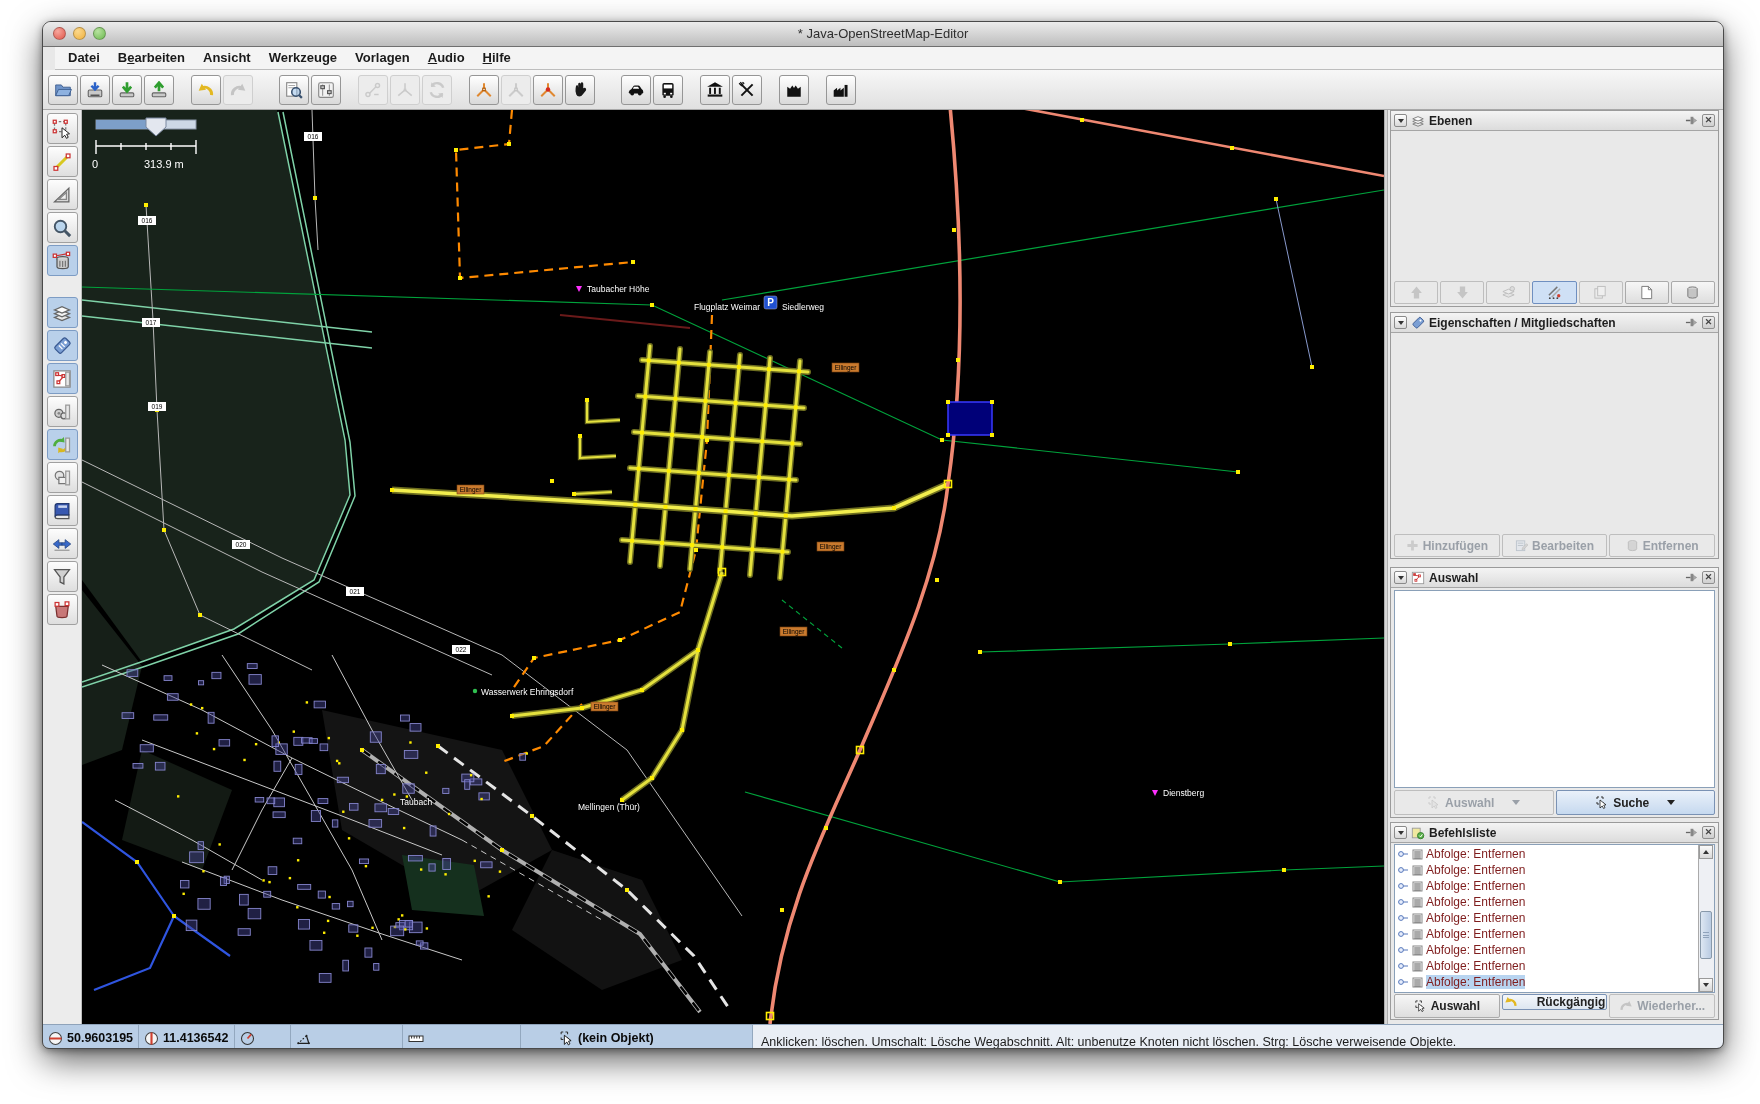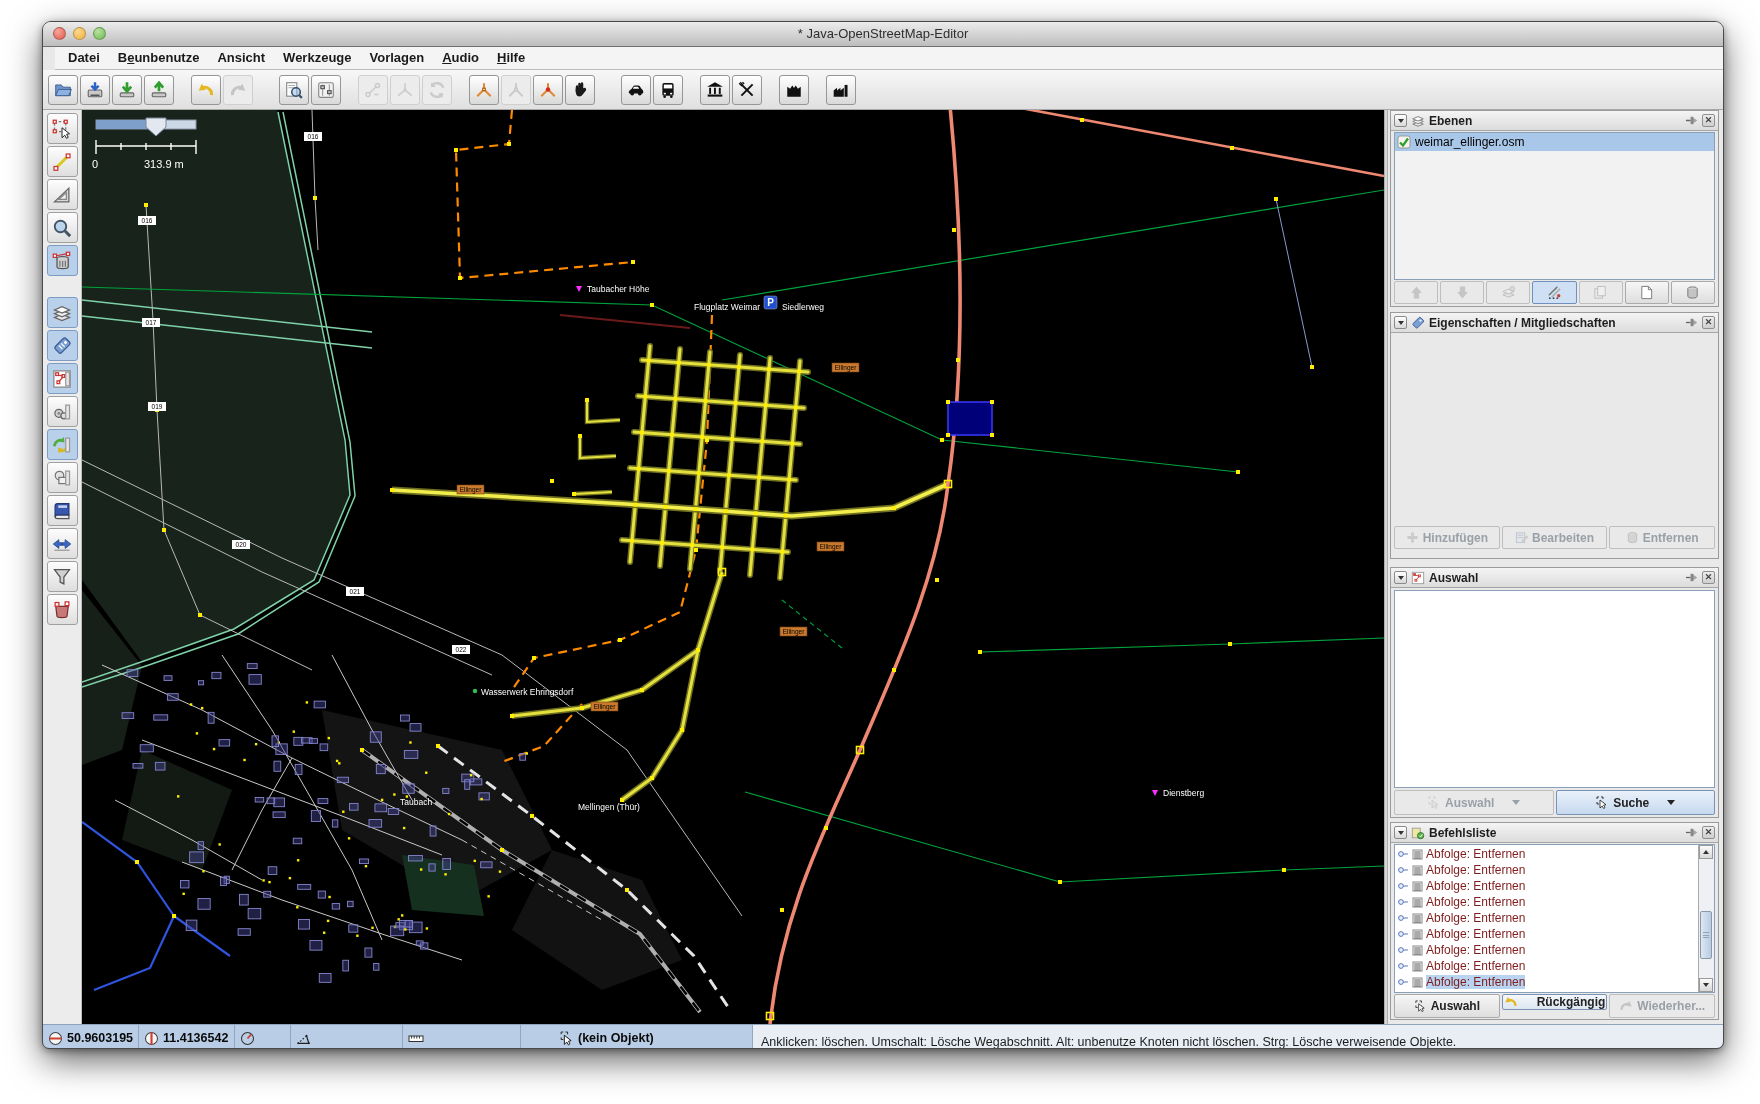--- a/index.html
+++ b/index.html
@@ -71,21 +71,21 @@
     <div class="title">* Java-OpenStreetMap-Editor</div>
     <div class="lights">
       <span class="light lr"></span>
       <span class="light ly"></span>
       <span class="light lg"></span>
     </div>
   </div>
 
   <div class="menubar">
     <div class="mitem"><span>Datei</span><span class="u"></span><span></span></div>
-    <div class="mitem"><span>B</span><span class="u">e</span><span>unbenutze</span></div>
+    <div class="mitem"><span>B</span><span class="u">e</span><span>arbeiten</span></div>
     <div class="mitem"><span>Ansicht</span><span class="u"></span><span></span></div>
     <div class="mitem"><span>Werkzeuge</span><span class="u"></span><span></span></div>
     <div class="mitem"><span>Vorlagen</span><span class="u"></span><span></span></div>
     <div class="mitem"><span></span><span class="u">A</span><span>udio</span></div>
     <div class="mitem"><span></span><span class="u">H</span><span>ilfe</span></div>
   </div>
 
   <div class="toolbar">
     <div class="tbtn">
         <svg width="18" height="18" viewBox="0 0 16 16">
@@ -787,29 +787,20 @@
               <path d="M2 5.5 L8 8 L14 5.5 L8 3 Z" fill="#fcfcfc" stroke="#777"></path>
             </svg>
           <div class="ptitle">Ebenen</div>
           <svg width="13" height="13" viewBox="0 0 14 14">
               <line x1="1" y1="7" x2="6" y2="7" stroke="#666" stroke-width="1.4"></line>
               <rect x="6" y="3" width="3" height="8" fill="#888"></rect>
               <path d="M9 4.5 L12.5 7 L9 9.5 Z" fill="#aaa" stroke="#777" stroke-width=".5"></path>
             </svg>
           <div class="pclose">✕</div>
         </div>
-        <div class="plist" style="top:21px;height:146px;">
-          <div class="layerrow">
-            <svg width="14" height="14" viewBox="0 0 14 14">
-                <rect x="1" y="1" width="12" height="12" rx="2" fill="#f4f4ec" stroke="#999"></rect>
-                <path d="M3 7.5 L6 10.5 L11 3.5" fill="none" stroke="#2f9e2f" stroke-width="2.2"></path>
-              </svg>
-            <span>weimar_ellinger.osm</span>
-          </div>
-        </div>
         <div class="pbtnrow" style="top:170px;">
           <div class="pbtn dis">
               <svg width="15" height="15" viewBox="0 0 14 14">
                 <path d="M7 1.5 L12 7.5 H9.5 V12.5 H4.5 V7.5 H2 Z" fill="#9a9a9a"></path>
               </svg>
             </div>
           <div class="pbtn dis">
               <svg width="15" height="15" viewBox="0 0 14 14">
                 <path d="M7 12.5 L2 6.5 H4.5 V1.5 H9.5 V6.5 H12 Z" fill="#9a9a9a"></path>
               </svg>
@@ -864,21 +855,21 @@
               </g>
             </svg>
           <div class="ptitle">Eigenschaften / Mitgliedschaften</div>
           <svg width="13" height="13" viewBox="0 0 14 14">
               <line x1="1" y1="7" x2="6" y2="7" stroke="#666" stroke-width="1.4"></line>
               <rect x="6" y="3" width="3" height="8" fill="#888"></rect>
               <path d="M9 4.5 L12.5 7 L9 9.5 Z" fill="#aaa" stroke="#777" stroke-width=".5"></path>
             </svg>
           <div class="pclose">✕</div>
         </div>
-        <div class="pbtnrow" style="top:213px;">
+        <div class="pbtnrow" style="top:221px;">
           <div class="pbtn dis">
               <svg width="13" height="13" viewBox="0 0 14 14">
                 <path d="M5.5 1.5 H8.5 V5.5 H12.5 V8.5 H8.5 V12.5 H5.5 V8.5 H1.5 V5.5 H5.5 Z" fill="#a8a8a8"></path>
               </svg>
               <span>Hinzufügen</span>
             </div>
           <div class="pbtn dis">
               <svg width="13" height="13" viewBox="0 0 14 14">
                 <rect x="1.5" y="2" width="9" height="10.5" fill="#dde4ee" stroke="#8899aa"></rect>
                 <line x1="3" y1="4.5" x2="9" y2="4.5" stroke="#8899aa"></line>

